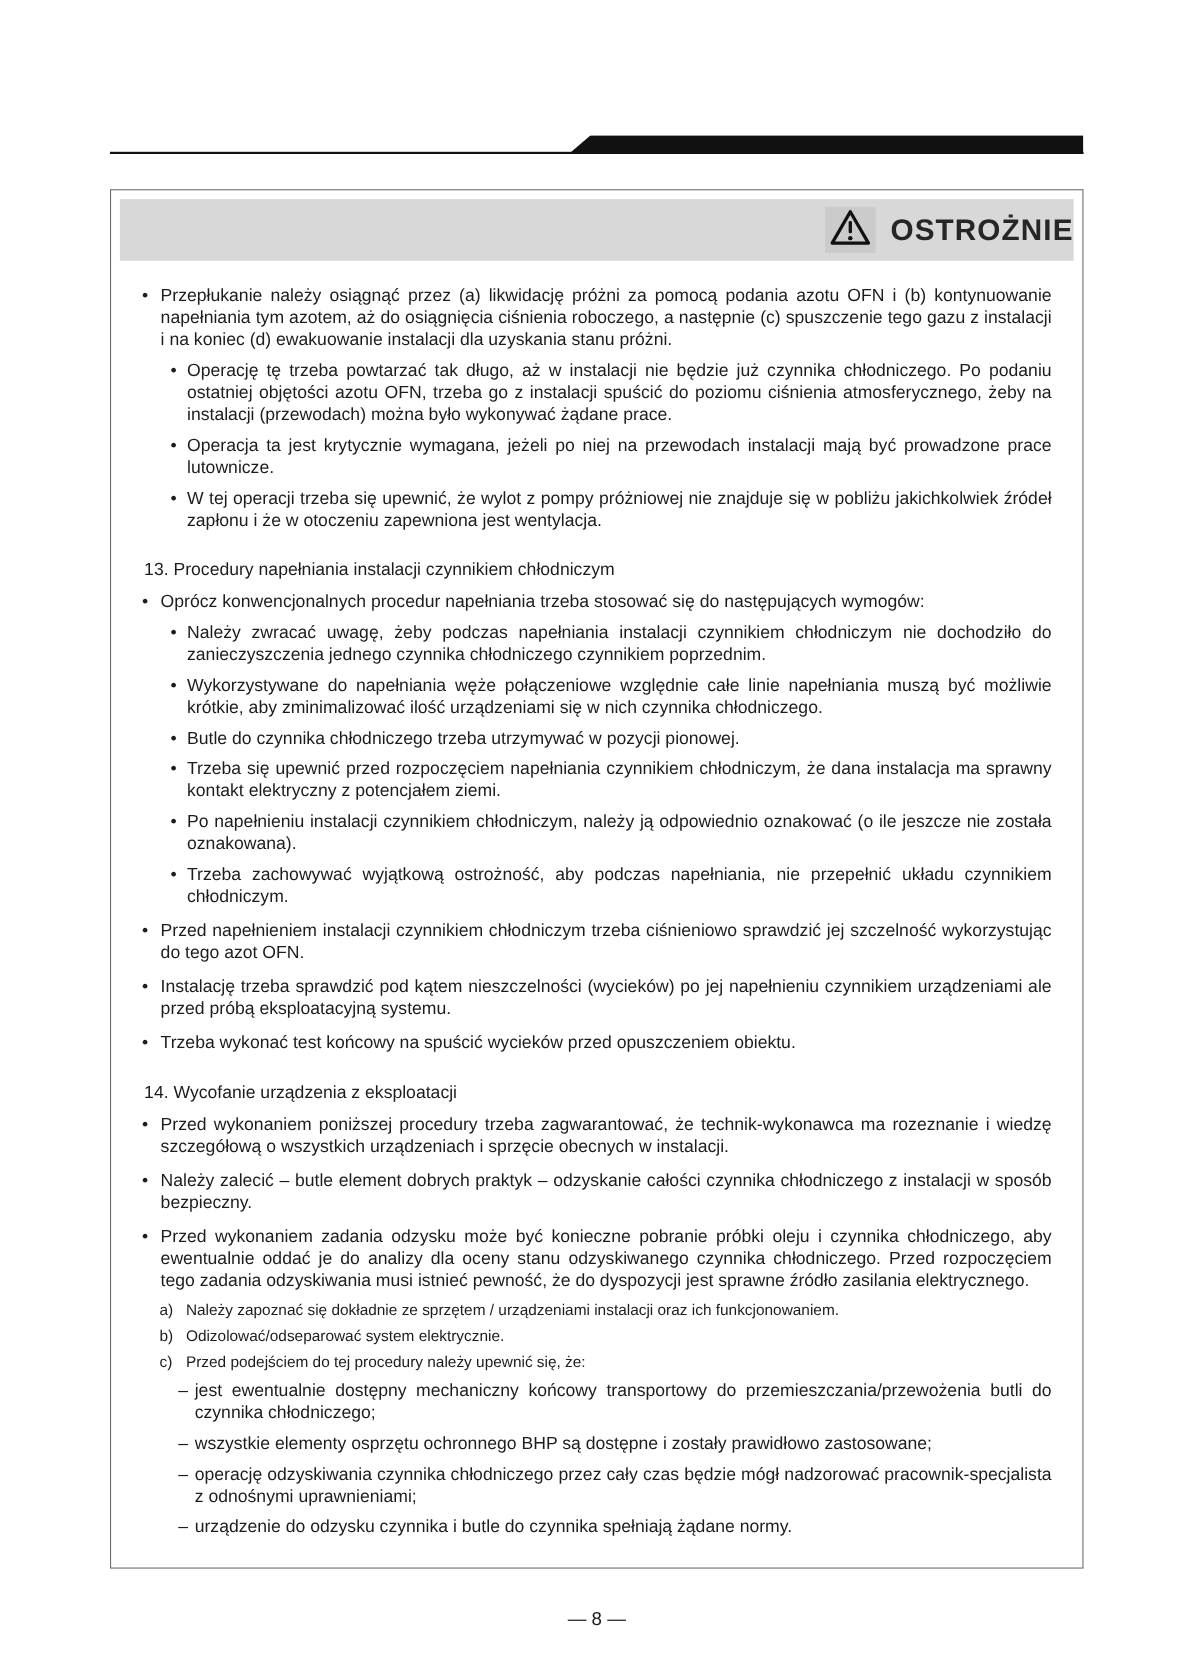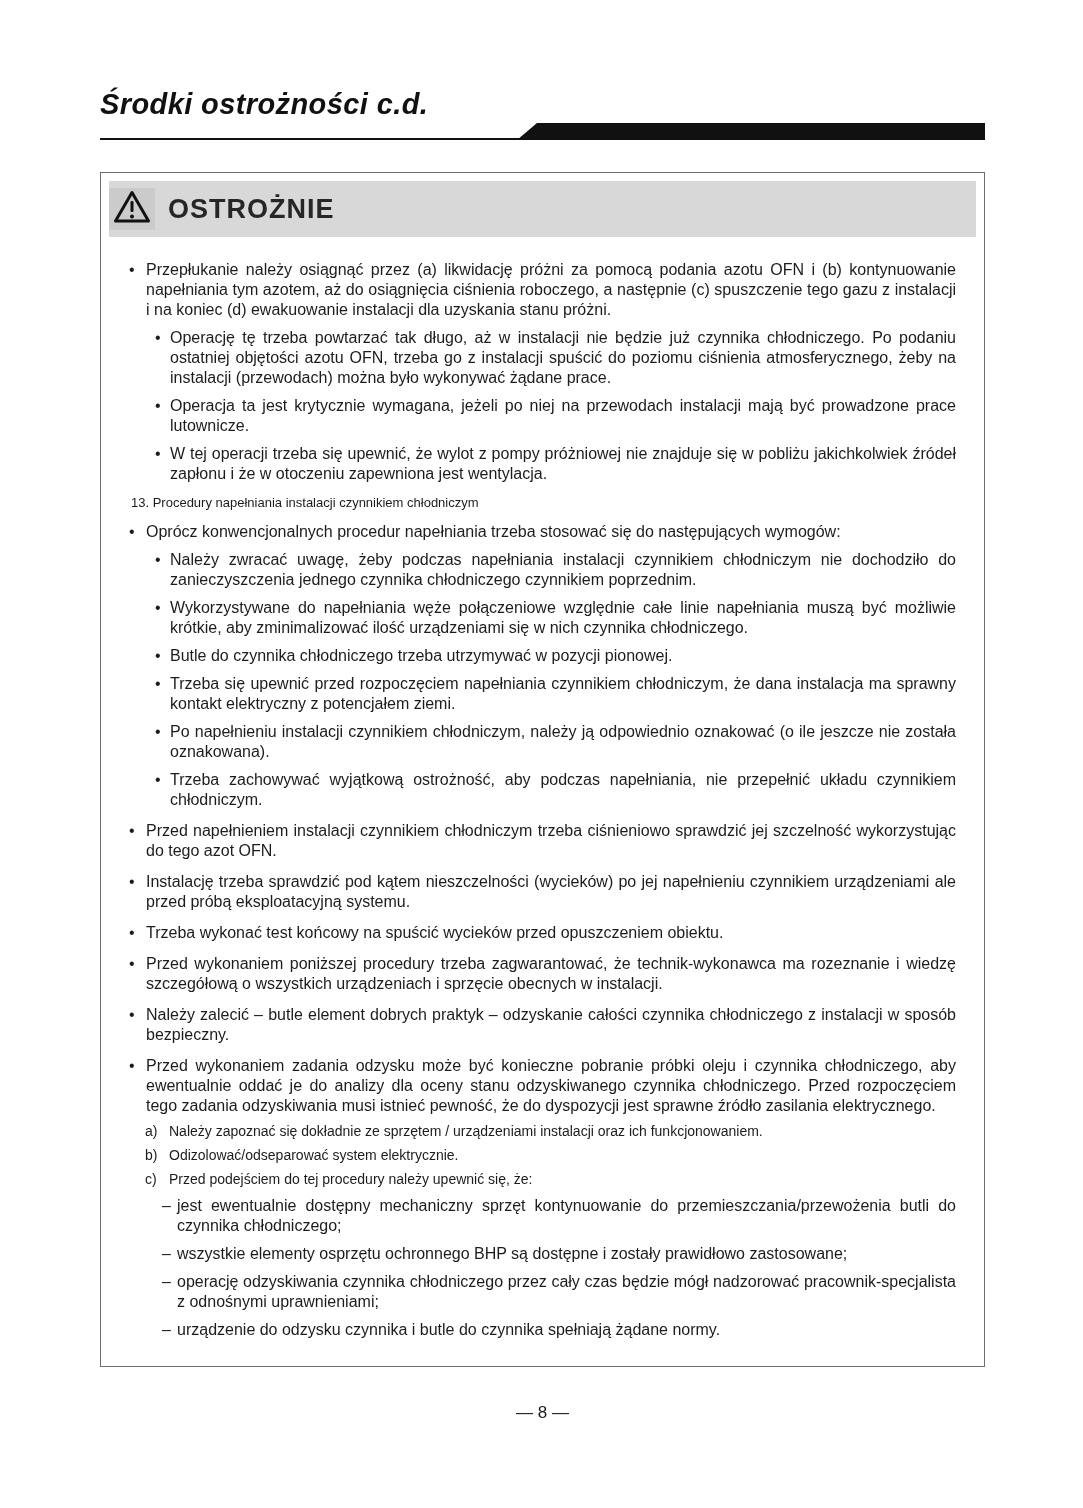--- a/index.html
+++ b/index.html
@@ -36,21 +36,21 @@
   
   .caution-box {
     margin-top:40px;
     border:1px solid #6e6e6e;
     padding:8px 8px 26px 8px;
     background:#fff;
   }
   .caution-header {
     background:#d8d8d8;
     height:56px;
-    display:flex; align-items:center; justify-content:flex-start;
+    display:flex; align-items:center; justify-content:flex-end;
     gap:13px;
   }
   .warning-patch {
     width:46px; height:42px;
     background:#cbcbcb;
     display:flex; align-items:center; justify-content:center;
   }
   .caution-title {
     font-size:27px; font-weight:bold; letter-spacing:1px; color:#262626;
   }
@@ -58,41 +58,40 @@
   
   .list { padding:12px 20px 0 20px; font-size:16px; line-height:20px; }
   .item { display:flex; text-align:justify; }
   .item .marker { flex:none; }
   .item .txt { flex:1 1 auto; }
 
   .b1   { margin-top:11px; }
   .b1 .marker { width:17px; }
   .b2   { margin-top:8px; margin-left:26px; }
   .b2 .marker { width:15px; }
-  .sec  { margin-top:10px; margin-left:2px; font-size:13px; line-height:17px;justify-content:center; }
+  .sec  { margin-top:26px; margin-left:2px; font-size:16px; line-height:17px;justify-content:center; }
   .let  { margin-top:6px; margin-left:16px; font-size:14px; line-height:18px; }
   .let .marker { width:24px; }
   .dash { margin-top:8px; margin-left:33px; }
   .dash .marker { width:15px; }
 
   
   .footer {
     margin-top:36px;
     text-align:center;
     font-size:17px;
     color:#1c1c1c;
   }
 </style>
 </head>
 <body>
 
 <div class="page">
 
   <div class="masthead">
-    <div class="title">Środki ostrożności c.d.</div>
     <div class="bar"></div>
     <div class="rule"></div>
   </div>
 
   <div class="caution-box">
     <div class="caution-header">
       <span class="warning-patch">
         <span>
           <svg width="38" height="34" viewBox="0 0 38 34" aria-hidden="true">
             <path d="M19 2.5 L35.5 31 L2.5 31 Z" fill="none" stroke="#111" stroke-width="3" stroke-linejoin="round"></path>
@@ -157,20 +156,23 @@
           <span class="txt">Przed napełnieniem instalacji czynnikiem chłodniczym trzeba ciśnieniowo sprawdzić jej szczelność wykorzystując do tego azot OFN.</span>
         </div>
         <div class="item b1">
           <span class="marker">•</span>
           <span class="txt">Instalację trzeba sprawdzić pod kątem nieszczelności (wycieków) po jej napełnieniu czynnikiem urządzeniami ale przed próbą eksploatacyjną systemu.</span>
         </div>
         <div class="item b1">
           <span class="marker">•</span>
           <span class="txt">Trzeba wykonać test końcowy na spuścić wycieków przed opuszczeniem obiektu.</span>
         </div>
+        <div class="item sec">
+          <span class="txt">14. Wycofanie urządzenia z eksploatacji</span>
+        </div>
         <div class="item b1">
           <span class="marker">•</span>
           <span class="txt">Przed wykonaniem poniższej procedury trzeba zagwarantować, że technik-wykonawca ma rozeznanie i wiedzę szczegółową o wszystkich urządzeniach i sprzęcie obecnych w instalacji.</span>
         </div>
         <div class="item b1">
           <span class="marker">•</span>
           <span class="txt">Należy zalecić – butle element dobrych praktyk – odzyskanie całości czynnika chłodniczego z instalacji w sposób bezpieczny.</span>
         </div>
         <div class="item b1">
           <span class="marker">•</span>
@@ -183,21 +185,21 @@
         <div class="item let">
           <span class="marker">b)</span>
           <span class="txt">Odizolować/odseparować system elektrycznie.</span>
         </div>
         <div class="item let">
           <span class="marker">c)</span>
           <span class="txt">Przed podejściem do tej procedury należy upewnić się, że:</span>
         </div>
         <div class="item dash">
           <span class="marker">–</span>
-          <span class="txt">jest ewentualnie dostępny mechaniczny sprzęt kontynuowanie do przemieszczania/przewożenia butli do czynnika chłodniczego;</span>
+          <span class="txt">jest ewentualnie dostępny mechaniczny końcowy transportowy do przemieszczania/przewożenia butli do czynnika chłodniczego;</span>
         </div>
         <div class="item dash">
           <span class="marker">–</span>
           <span class="txt">wszystkie elementy osprzętu ochronnego BHP są dostępne i zostały prawidłowo zastosowane;</span>
         </div>
         <div class="item dash">
           <span class="marker">–</span>
           <span class="txt">operację odzyskiwania czynnika chłodniczego przez cały czas będzie mógł nadzorować pracownik-specjalista z odnośnymi uprawnieniami;</span>
         </div>
         <div class="item dash">

